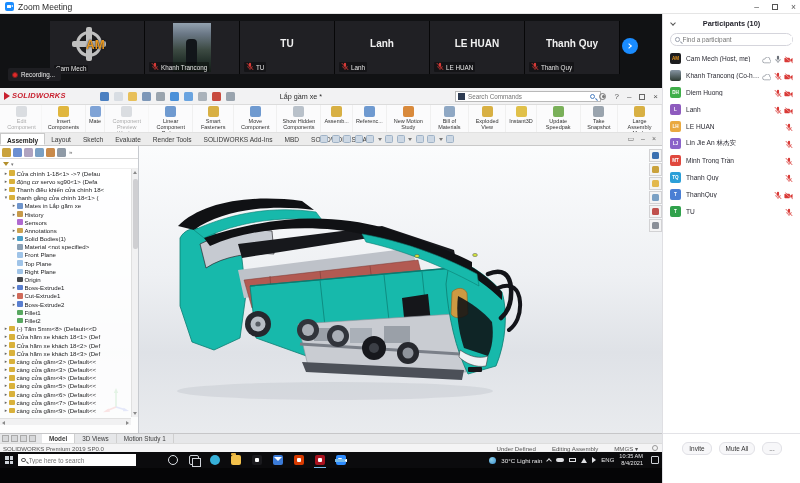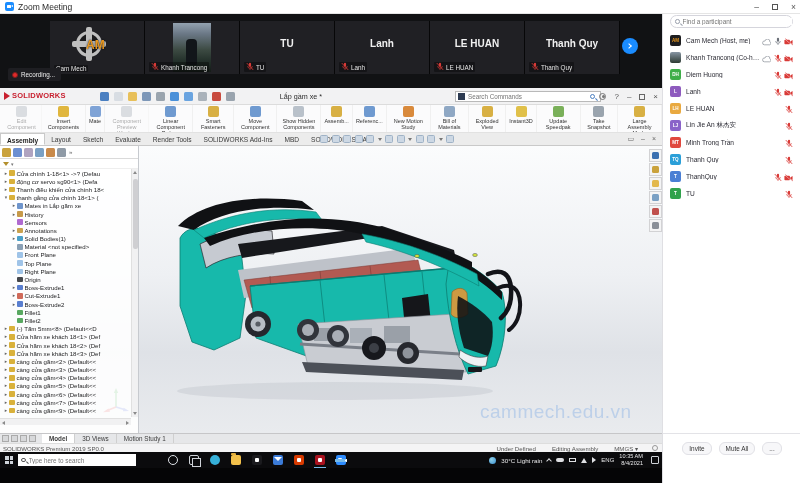--- a/index.html
+++ b/index.html
@@ -40,21 +40,21 @@
     background:#1e1e22; border-radius:2px; padding:0 6px 0 4px; }
   .rec-dot { width:6px; height:6px; border-radius:50%; background:var(--rec-red); border:1px solid #7d1d1d; }
   .recording span { font-size:6.3px; color:#ececec; }
 
   
   #sw { position:absolute; left:0; top:88px; width:662px; height:364px; background:#eceef1; }
   .sw-titlebar { position:absolute; left:0; top:0; width:662px; height:17px; background:#f2f2f3; border-bottom:1px solid #dcdcdc; }
   .sw-doc-title { position:absolute; left:0; right:60px; top:4px; text-align:center; font-size:7.2px; color:#2b2b2b; }
   .sw-logo { position:absolute; left:4px; top:3px; display:flex; align-items:center; gap:2px; }
   .sw-logo .dsmark { width:0; height:0; border-top:4px solid transparent; border-bottom:4px solid transparent; border-left:6px solid var(--sw-red); }
-  .sw-logo .swtext { font-size:7.5px; font-weight:bold; color:var(--sw-red); letter-spacing:0.2px; }
+  .sw-logo .swtext { font-size:7.5px; font-weight:bold; color:var(--sw-red); letter-spacing:0.2px;font-style:italic; }
   .quick-icons { position:absolute; left:100px; top:3.5px; display:flex; gap:5px; }
   .qi { width:9px; height:9px; border-radius:1.5px; }
   .sw-search { position:absolute; left:455px; top:3px; width:146px; height:11px; background:#fff; border:1px solid #b9b9b9;
     display:flex; align-items:center; }
   .sw-search .sq { width:7px; height:7px; background:#2d3b52; margin:0 3px 0 2px; }
   .sw-search input { border:0; outline:0; flex:1; font-size:6.3px; color:#444; font-family:inherit; min-width:0; background:transparent; }
   .mag { width:5px; height:5px; border:1px solid #4a7fc1; border-radius:50%; position:relative; margin-right:5px; }
   .mag::after { content:""; position:absolute; left:4px; top:4px; width:3px; height:1px; background:#4a7fc1; transform:rotate(45deg); }
   .sw-tb-right { position:absolute; right:4px; top:3px; display:flex; align-items:center; gap:8px; }
   .sw-tb-right span { font-size:8px; color:#555; line-height:11px; }
@@ -462,21 +462,20 @@
         <path d="M348 112 C362 106 369 113 370 126 C371 139 366 149 359 154" stroke="#131419" stroke-width="4" fill="none" stroke-linecap="round"></path>
 
         <path d="M28 50 C52 26 100 18 152 25 L164 34 C118 28 72 34 44 54 Z" fill="#101114"></path>
         <path d="M44 54 C84 36 124 30 166 36 L172 44 C128 40 88 46 54 62 Z" fill="var(--teal)" stroke="var(--teal-dk)" stroke-width="0.6"></path>
         <path d="M54 62 C124 38 184 38 234 52 C274 64 302 76 322 86 L322 98 C292 84 252 68 212 58 C167 48 104 50 60 70 Z" fill="#101114"></path>
         <path d="M212 58 C257 66 297 82 327 98 L329 110 C300 94 260 76 216 66 Z" fill="var(--teal)" stroke="var(--teal-dk)" stroke-width="0.6"></path>
         <ellipse cx="267" cy="80" rx="2.4" ry="1.6" fill="#cfe03c" stroke="#555" stroke-width="0.5"></ellipse>
         <ellipse cx="325" cy="79" rx="2.4" ry="1.6" fill="#cfe03c" stroke="#555" stroke-width="0.5"></ellipse>
       </svg>
 
-      <span class="watermark">cammech.edu.vn</span>
 
       <svg class="triad" width="28" height="28" viewBox="0 0 28 28">
         <line x1="14" y1="21" x2="14" y2="5" stroke="#1e9e2e" stroke-width="1.6"></line>
         <path d="M14 2 L11.8 7 L16.2 7 Z" fill="#1e9e2e"></path>
         <line x1="14" y1="21" x2="4" y2="25" stroke="#d02020" stroke-width="1.6"></line>
         <path d="M1 26.3 L6.6 22.6 L8 25.8 Z" fill="#d02020"></path>
         <line x1="14" y1="21" x2="24" y2="24" stroke="#2040d0" stroke-width="1.6"></line>
         <path d="M27 25 L21.6 21.8 L21 25.2 Z" fill="#2040d0"></path>
       </svg>
 
@@ -736,20 +735,24 @@
       <span class="clock">
         <div>10:35 AM</div>
         <div>8/4/2021</div>
       </span>
       <span class="notif"></span>
     </span>
   </div>
   <div id="bottom-black"></div>
 
   <div id="panel">
+    <div class="p-header">
+      <span class="chev"></span>
+      <span>Participants (10)</span>
+    </div>
     <div class="p-search">
       <span class="mag2"></span>
       <input placeholder="Find a participant" style="">
     </div>
     <div id="prows">
         <div class="p-row">
           <span class="p-av" style="background: rgb(29, 29, 31); color: rgb(232, 151, 30);">AM</span>
           <span class="p-name">Cam Mech (Host, me)</span>
           <span class="p-ic">
             <span><svg width="9" height="7" viewBox="0 0 14 10">

